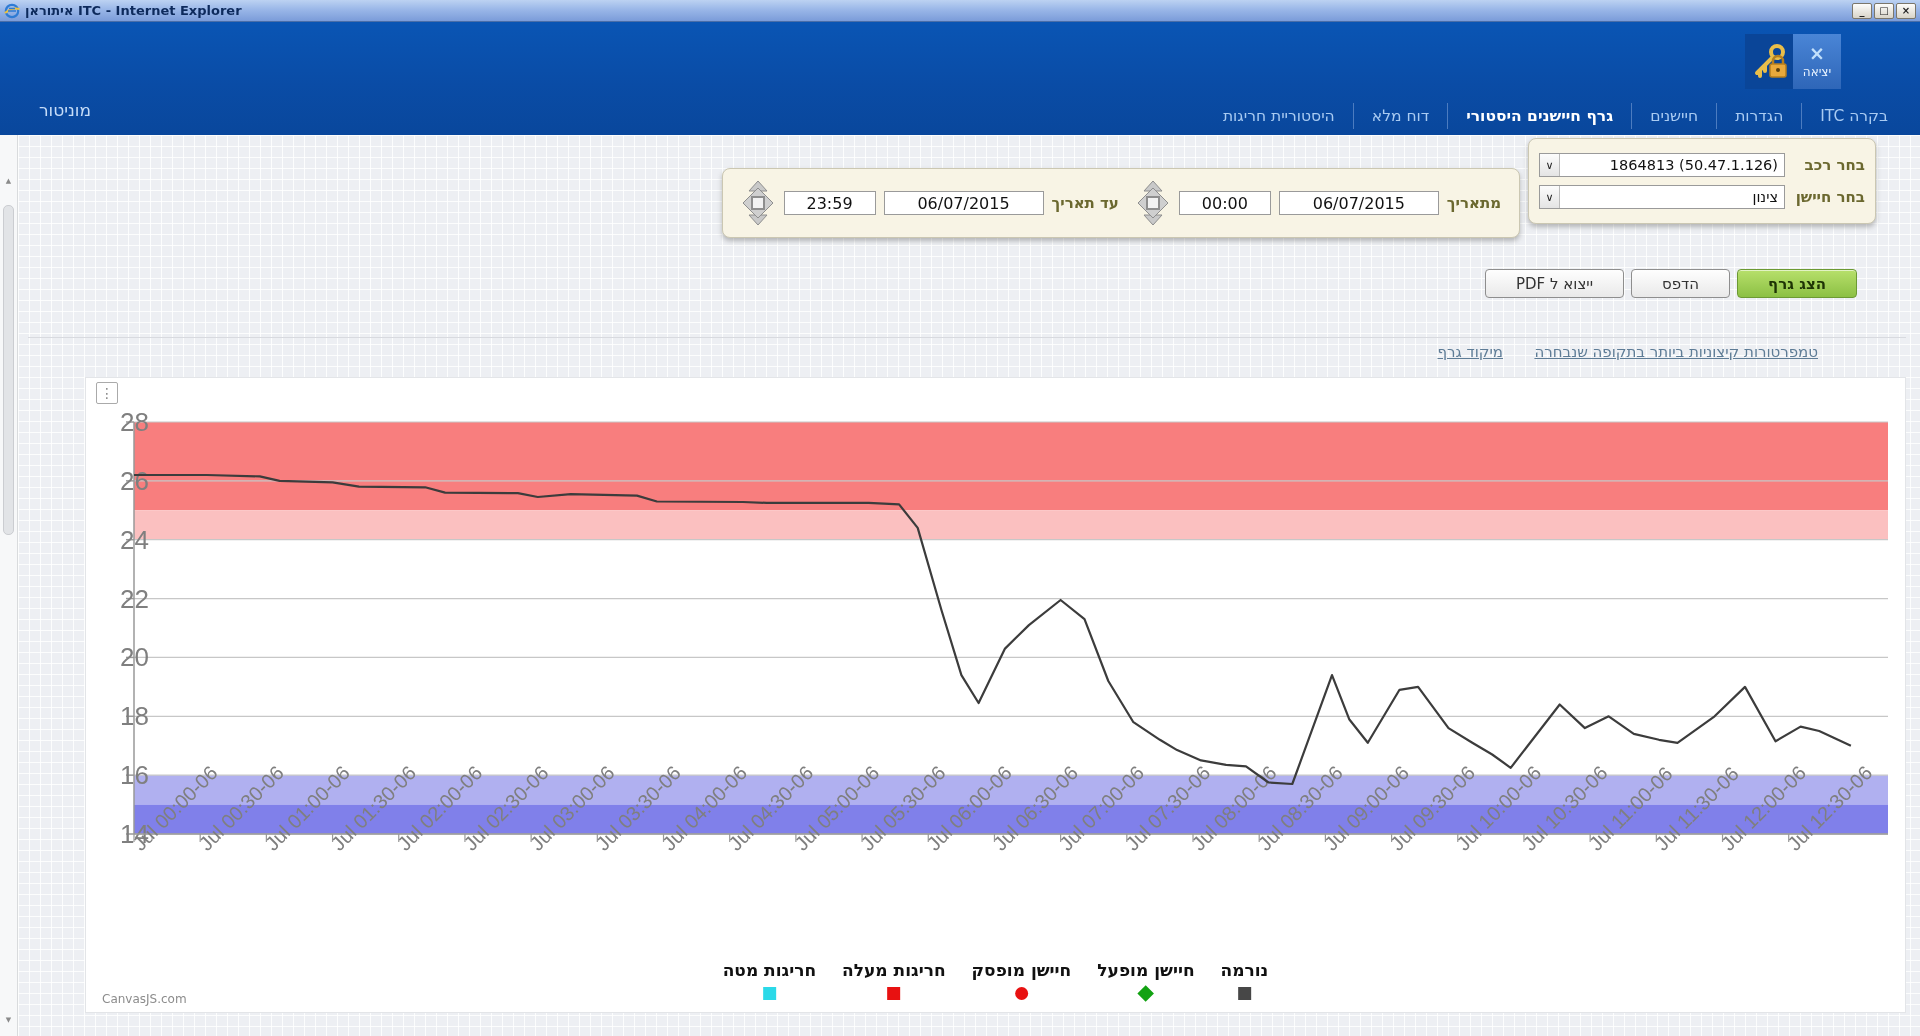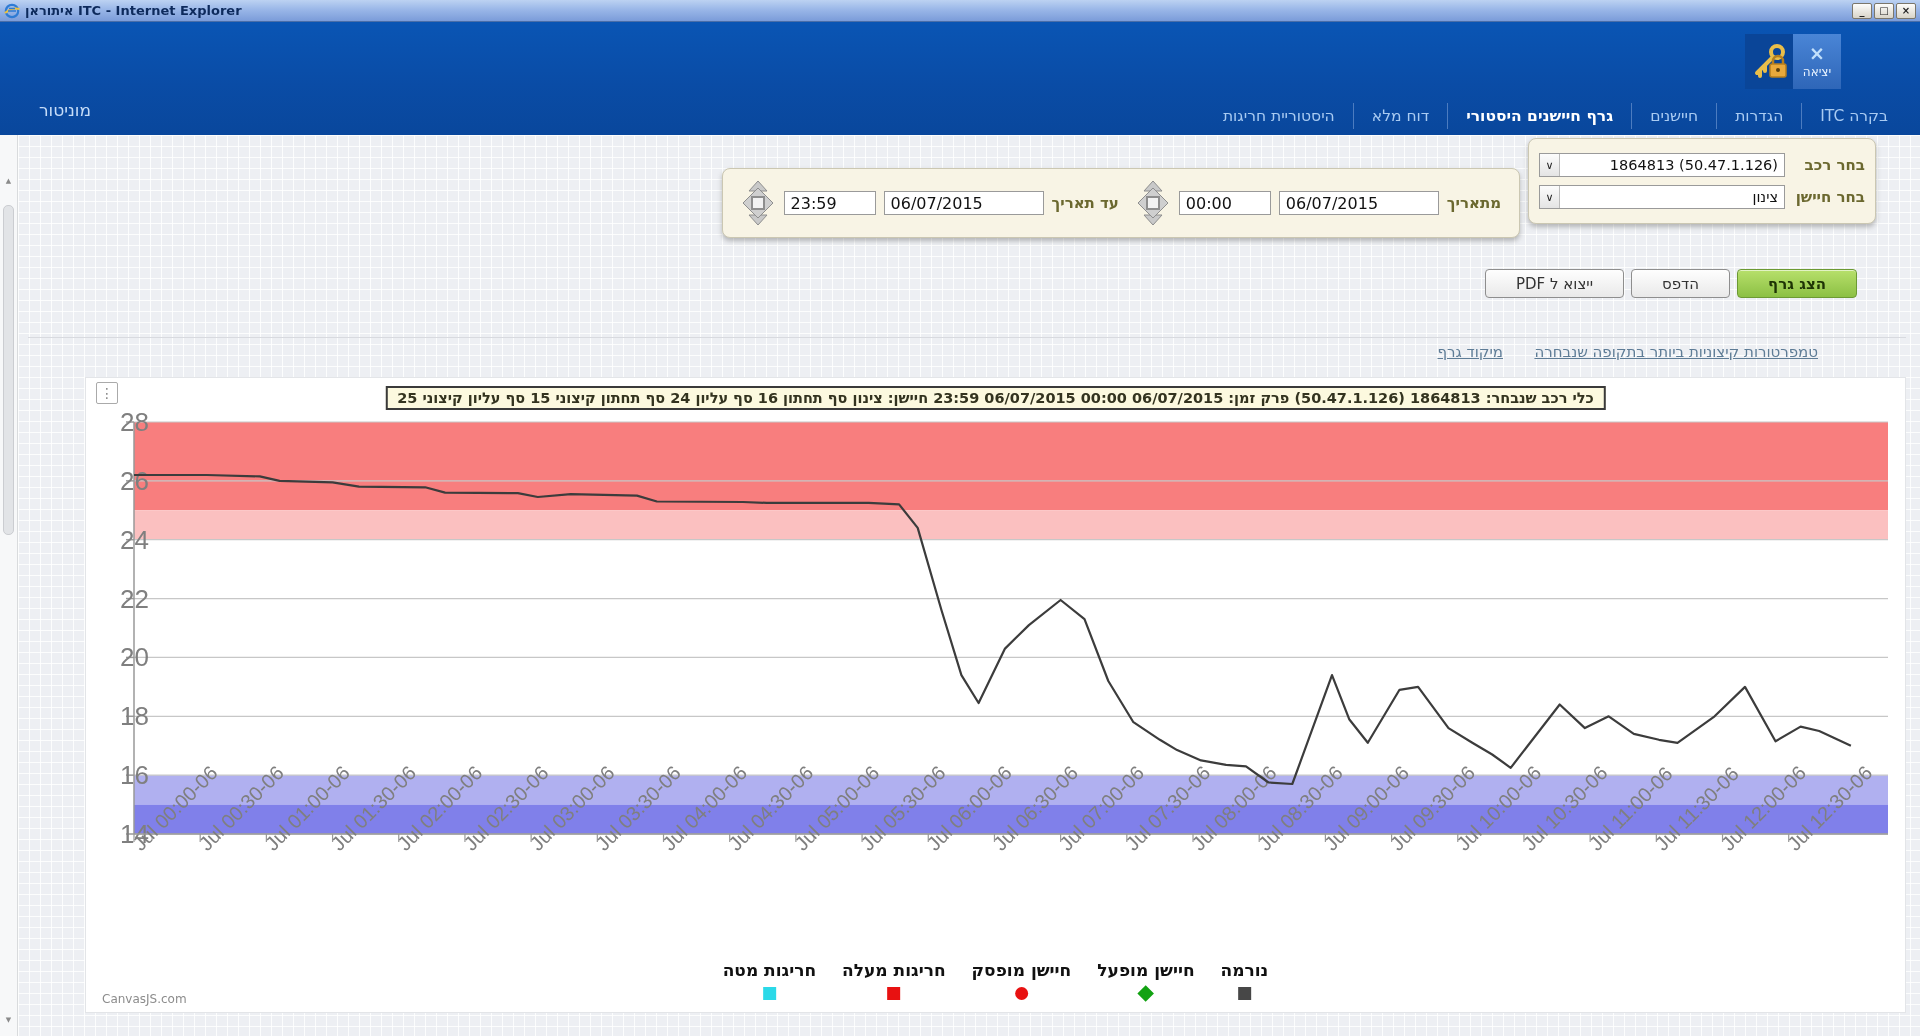--- a/index.html
+++ b/index.html
@@ -45,21 +45,21 @@
     background:#e2e4e7; border:1px solid #cbcdd1; border-radius:5px; cursor:pointer; }
   .divider { position:absolute; top:202px; left:10px; width:1878px; height:1px; background:#d8dadf; }
 
   
   .cream { background:#f8f4e5; border:1px solid #cbc7b2; border-radius:8px;
     box-shadow:0 3px 5px rgba(110,110,110,.45); }
   .date-panel { position:absolute; left:704px; top:33px; width:798px; height:70px;
     display:flex; align-items:center; padding:0 18px; gap:8px; }
   .field-label { color:#6b682f; font-size:15px; font-weight:bold; white-space:nowrap; }
   .tb { height:24px; border:1px solid #9a9a9a; background:#fff; font-family:inherit;
-    font-size:16px; color:#111; text-align:left; padding:0 6px; direction:ltr; }
+    font-size:16px; color:#111; text-align:center; padding:0 6px; direction:ltr; }
   .tb-date { width:160px; } .tb-time { width:92px; }
   .group-gap { width:6px; }
   .spinner { width:36px; height:48px; flex:0 0 auto; cursor:pointer; }
 
   .right-panel { position:absolute; left:1510px; top:3px; width:348px; height:86px;
     display:flex; flex-direction:column; justify-content:center; gap:8px; padding:0 10px; }
   .rp-row { display:flex; align-items:center; gap:8px; }
   .rp-label { color:#6b682f; font-size:15px; font-weight:bold; width:72px; white-space:nowrap; }
   .select { flex:1; height:24px; background:#fff; border:1px solid #9a9a9a;
     display:flex; align-items:center; cursor:pointer; }
@@ -290,21 +290,20 @@
         <line x1="1504.1509433962265" y1="456" x2="1504.1509433962265" y2="464" stroke="#999" stroke-width="1.2"></line>
         <text transform="translate(1511.1509433962265,474) rotate(-45)" text-anchor="end" fill="#7f7f7f" font-size="20">06-Jul 11:00</text>
         <line x1="1570.3396226415093" y1="456" x2="1570.3396226415093" y2="464" stroke="#999" stroke-width="1.2"></line>
         <text transform="translate(1577.3396226415093,474) rotate(-45)" text-anchor="end" fill="#7f7f7f" font-size="20">06-Jul 11:30</text>
         <line x1="1636.5283018867924" y1="456" x2="1636.5283018867924" y2="464" stroke="#999" stroke-width="1.2"></line>
         <text transform="translate(1643.5283018867924,474) rotate(-45)" text-anchor="end" fill="#7f7f7f" font-size="20">06-Jul 12:00</text>
         <line x1="1702.7169811320755" y1="456" x2="1702.7169811320755" y2="464" stroke="#999" stroke-width="1.2"></line>
         <text transform="translate(1709.7169811320755,474) rotate(-45)" text-anchor="end" fill="#7f7f7f" font-size="20">06-Jul 12:30</text>
         <polyline points="48.0,97.0 120.8,97.0 173.8,98.4 193.6,102.9 246.6,104.3 273.0,108.7 339.2,109.3 359.1,114.6 431.9,115.2 451.8,119.0 484.8,116.1 551.0,117.6 570.9,123.5 656.9,124.0 680.8,124.9 782.7,124.9 813.1,126.4 831.7,149.9 855.5,232.3 875.4,297.1 892.6,325.0 919.0,270.6 942.9,247.1 974.6,222.0 998.5,241.2 1022.3,303.0 1047.4,344.2 1073.9,361.8 1091.1,372.1 1115.0,382.4 1140.1,386.8 1160.0,388.3 1182.5,404.5 1206.3,406.0 1246.0,297.1 1263.2,341.2 1281.8,364.8 1313.5,311.8 1332.1,308.9 1362.5,350.1 1386.3,364.8 1406.2,376.5 1424.7,389.8 1473.7,326.5 1498.9,350.1 1522.7,338.3 1547.8,355.9 1573.0,361.8 1591.5,364.8 1628.6,338.3 1659.0,308.9 1689.5,363.3 1714.6,348.6 1733.2,353.0 1764.9,367.7" fill="none" stroke="#3c3c3c" stroke-width="2.2" stroke-linejoin="round"></polyline>
       </svg>
-    <div class="chart-title">כלי רכב שנבחר: 1864813 (50.47.1.126)   פרק זמן: 06/07/2015 00:00 06/07/2015 23:59 חיישן: צינון  סף תחתון 16 סף עליון 24 סף תחתון קיצוני 15 סף עליון קיצוני 25</div>
     <div class="chart-menu-btn">⋮</div>
     <div class="legend">
         <div class="lg-item">
           <span class="lg-label">נורמה</span>
           <span class="lg-marker square" style="background: rgb(71, 71, 71);"></span>
         </div>
         <div class="lg-item">
           <span class="lg-label">חיישן מופעל</span>
           <span class="lg-marker diamond" style="background: rgb(18, 162, 18);"></span>
         </div>

